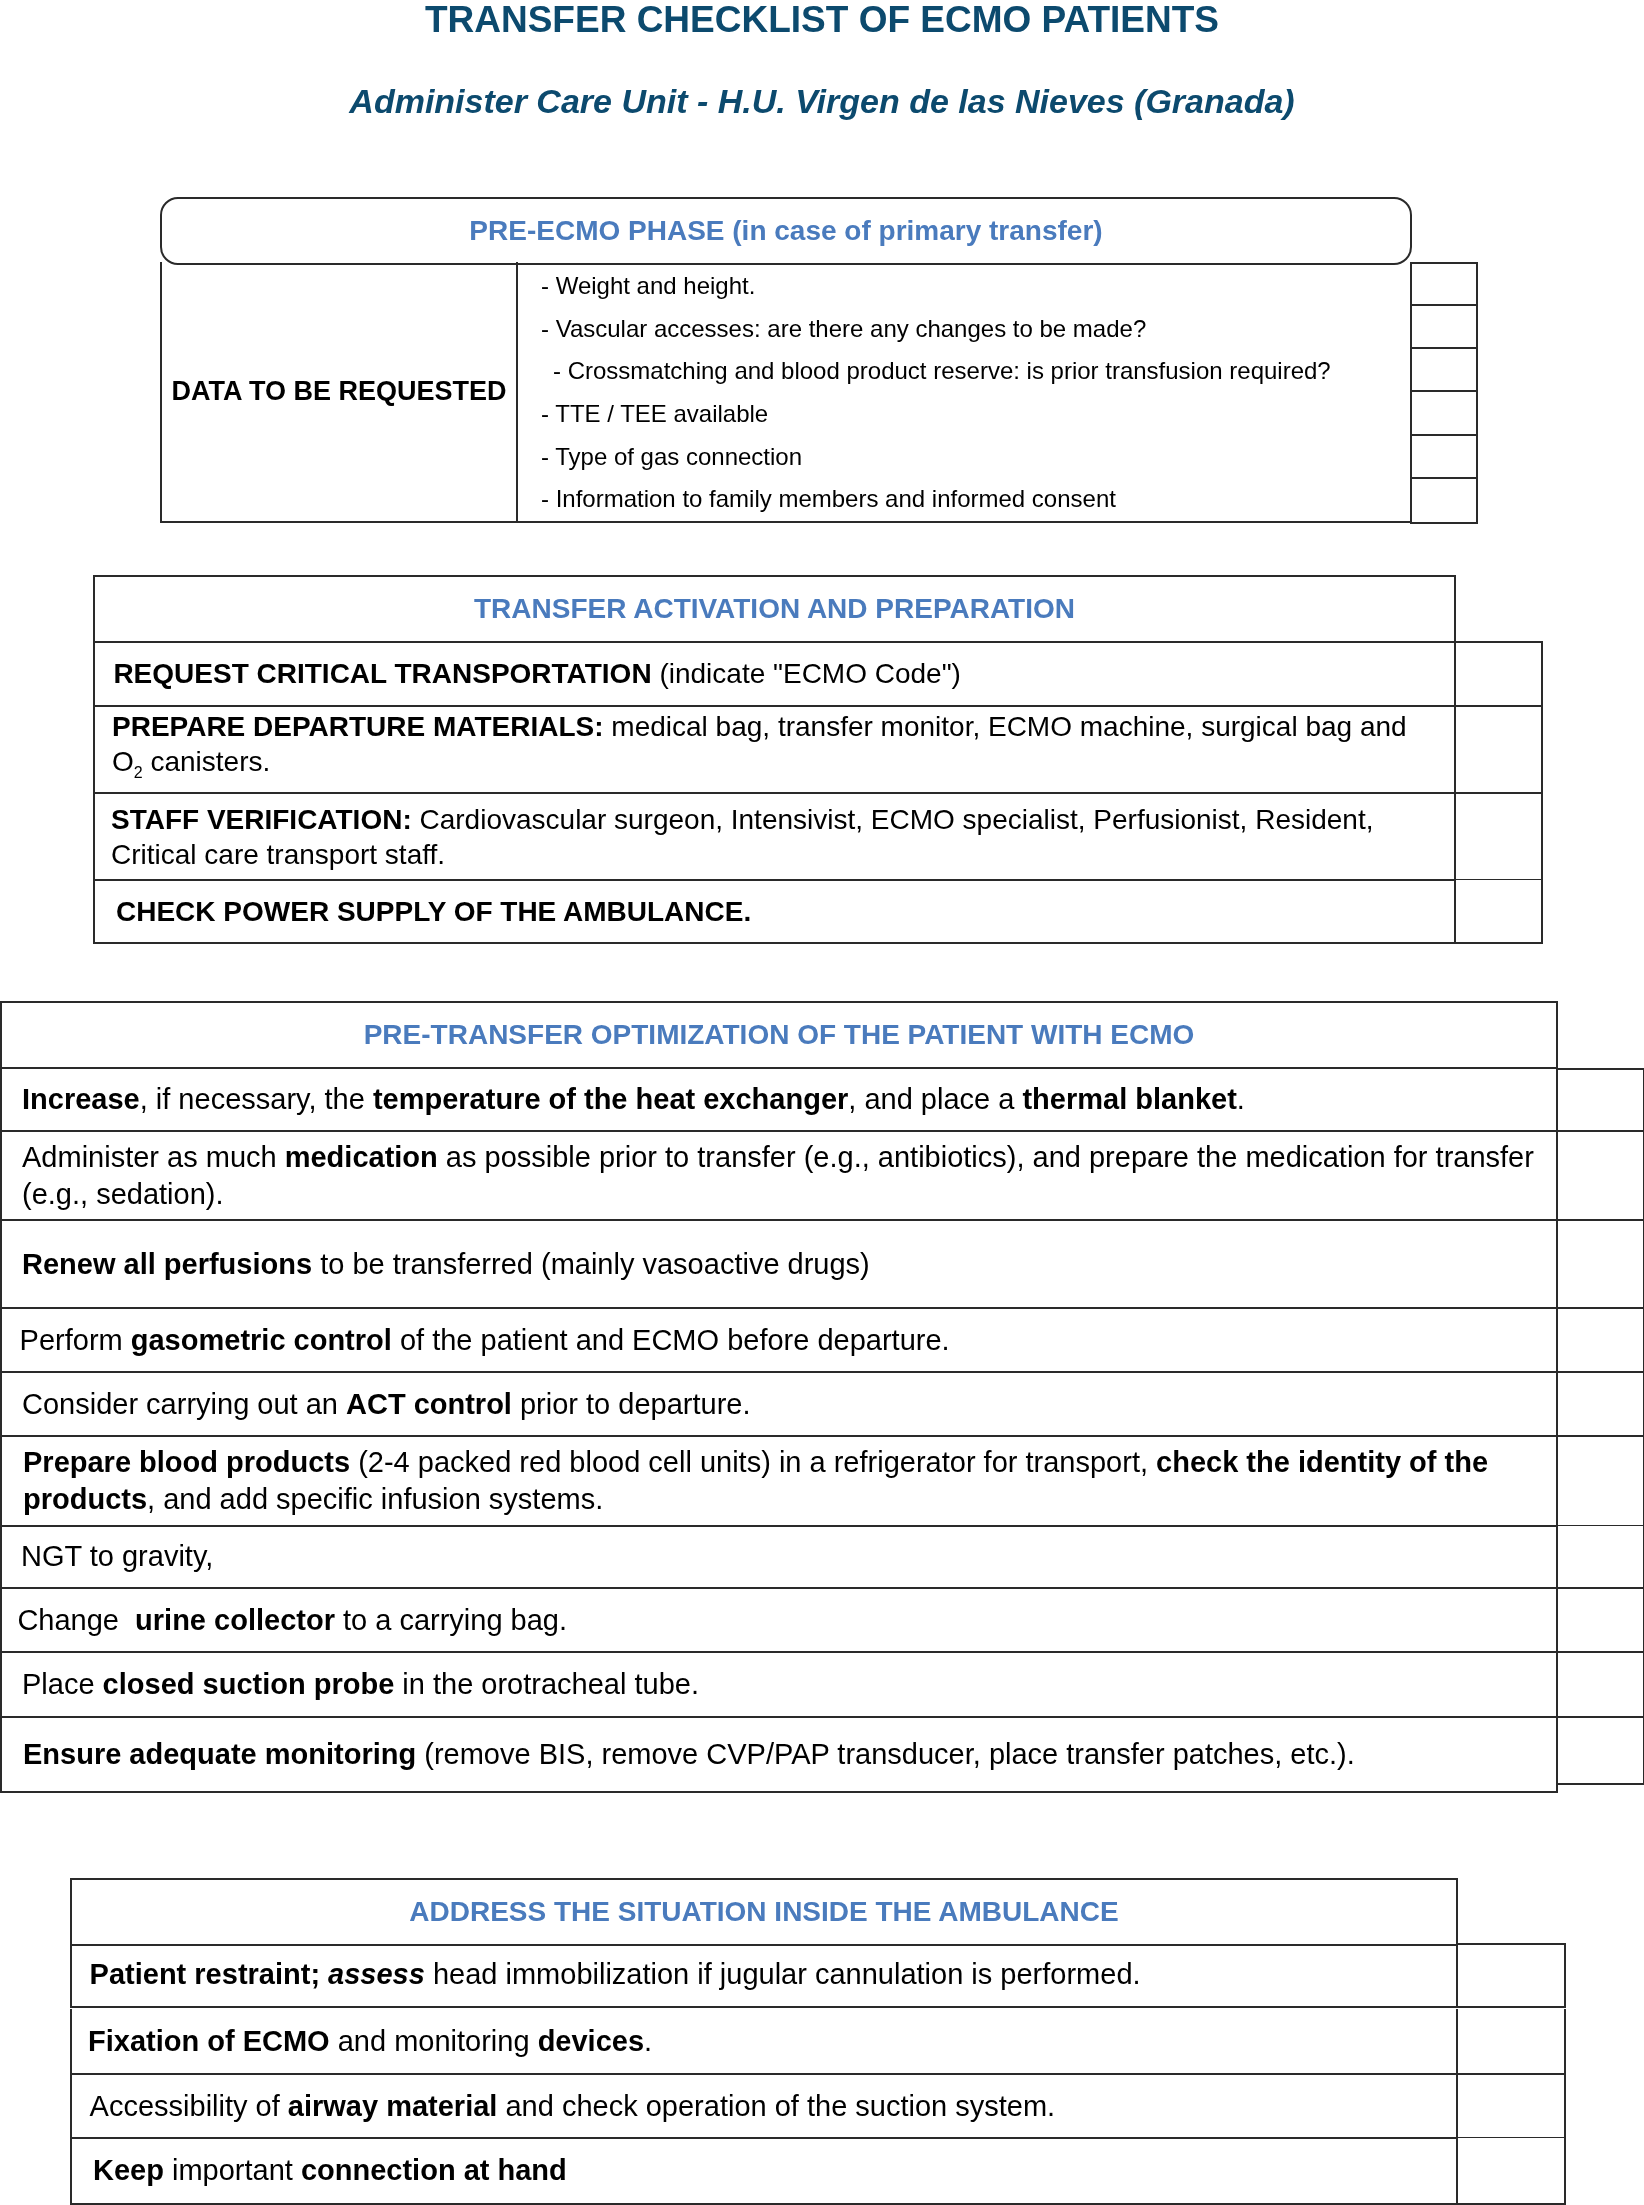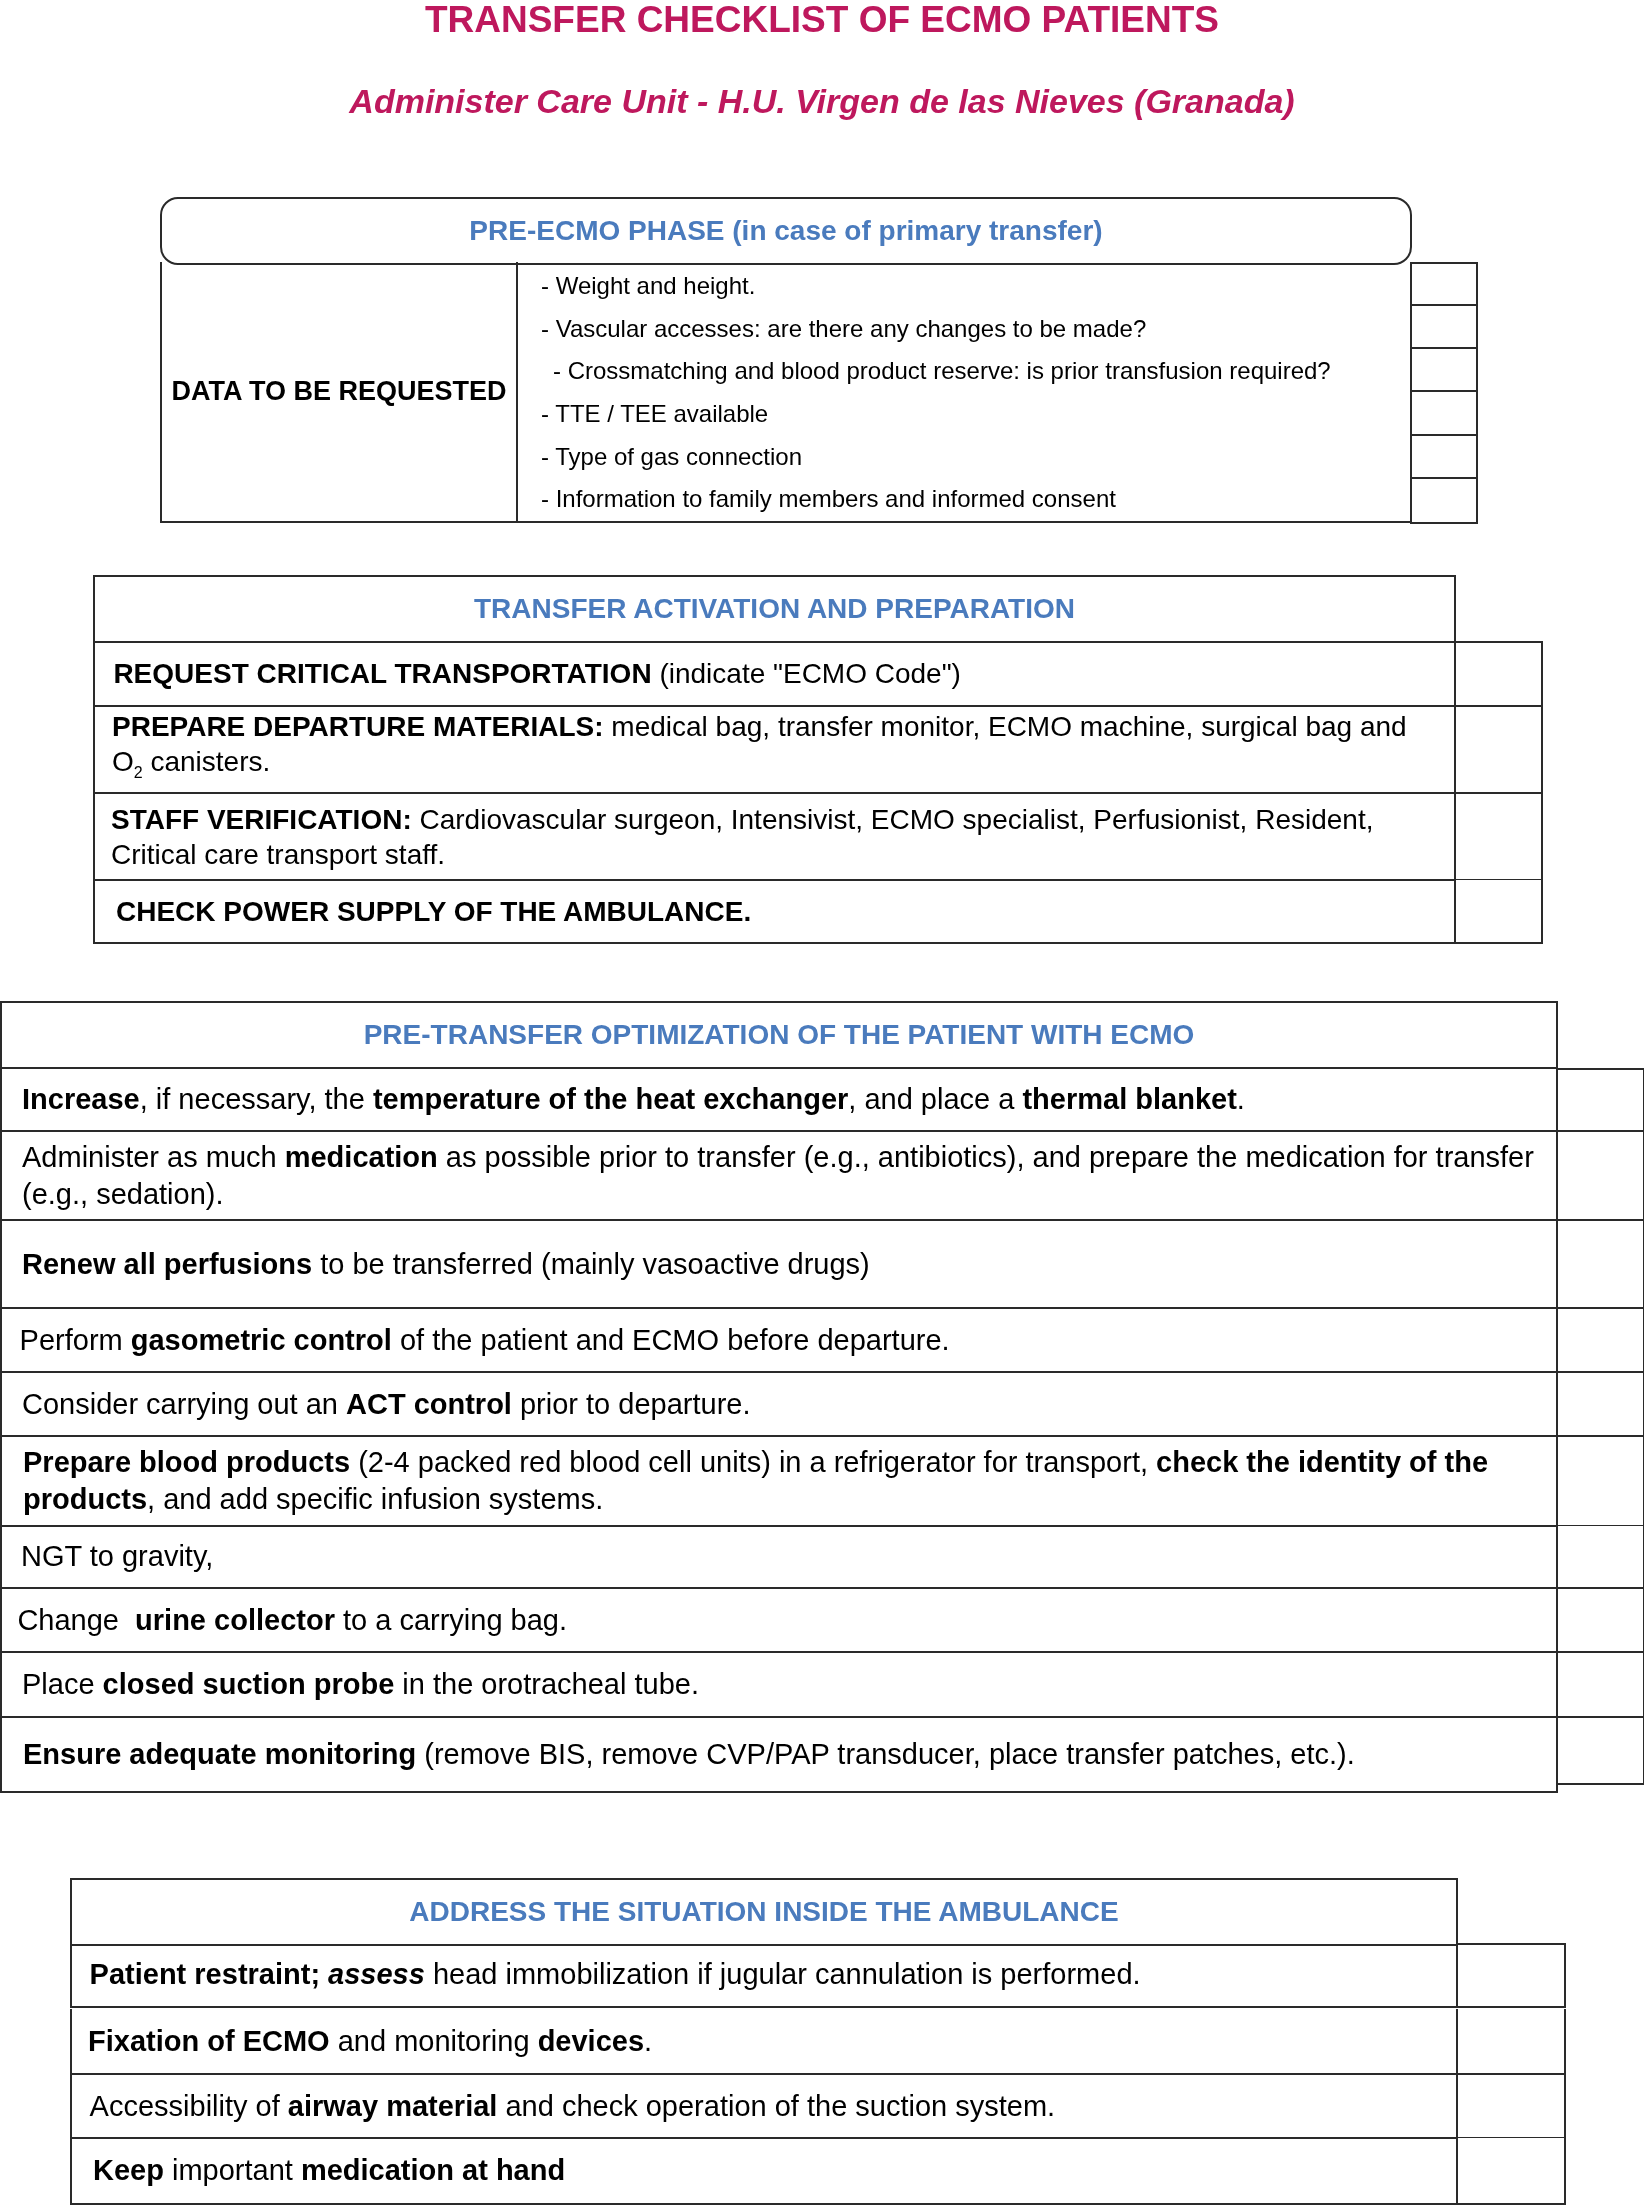--- a/index.html
+++ b/index.html
@@ -1,19 +1,19 @@
 <!DOCTYPE html>
 <html style="font-size:11.7px"><head>
 <meta charset="utf-8">
 <style>
   html, body { margin:0; padding:0; background:#ffffff; }
   body { width:1644px; height:2205px; position:relative; overflow:hidden;
          font-family:"Liberation Sans", sans-serif; color:#000; }
   .title { position:absolute; left:0; width:1644px; text-align:center;
-           color:#be185d; font-weight:bold; }
+           color:#0c4a6e; font-weight:bold; }
   #main-title { top:-1.5px; font-size:37px; letter-spacing:0px; }
   #sub-title { top:82px; font-size:34px; font-style:italic; }
   .tbl { position:absolute; }
   .hdr { position:absolute; border:2.2px solid #2a2a2a; box-sizing:border-box;
          display:flex; align-items:center; justify-content:center;
          color:#4a7bbd; font-weight:bold; font-size:28px; }
   .row { position:absolute; border:2.2px solid #2a2a2a; box-sizing:border-box;
          border-top:none; display:flex; align-items:center; }
   .cell-text { padding-left:19px; font-size:29px; line-height:37px; }
   .cbx { position:absolute; border:2.2px solid #2a2a2a; box-sizing:border-box; border-top:none; background:#fff; }
@@ -124,21 +124,21 @@
   <div class="row" style="left:70px; top:1943px; width:1388px; height:65px;">
     <div class="cell-text" style="padding-left:17.6px;"><b>Patient restraint; </b><b style="font-style:italic;">assess</b><span> head immobilization if jugular cannulation is performed.</span></div>
   </div>
   <div class="row" style="left:70px; top:2009px; width:1388px; height:66px;">
     <div class="cell-text" style="padding-left:16px;"><b>Fixation of ECMO</b><span> and monitoring </span><b>devices</b><span>.</span></div>
   </div>
   <div class="row" style="left:70px; top:2075px; width:1388px; height:64px;">
     <div class="cell-text" style="padding-left:17.6px;"><span>Accessibility of </span><b>airway material</b><span> and check operation of the suction system.</span></div>
   </div>
   <div class="row" style="left:70px; top:2138px; width:1388px; height:67px;">
-    <div class="cell-text" style="padding-left:21px;"><b>Keep</b><span> important </span><b>medication at hand</b></div>
+    <div class="cell-text" style="padding-left:21px;"><b>Keep</b><span> important </span><b>connection at hand</b></div>
   </div>
 
   <div class="cbx first" style="left:1456px; top:1943px; width:110px; height:65px;"></div>
   <div class="cbx" style="left:1456px; top:2009px; width:110px; height:66px;"></div>
   <div class="cbx" style="left:1456px; top:2075px; width:110px; height:64px;"></div>
   <div class="cbx" style="left:1456px; top:2138px; width:110px; height:67px;"></div>
 </div>
 
 
 </body></html>

